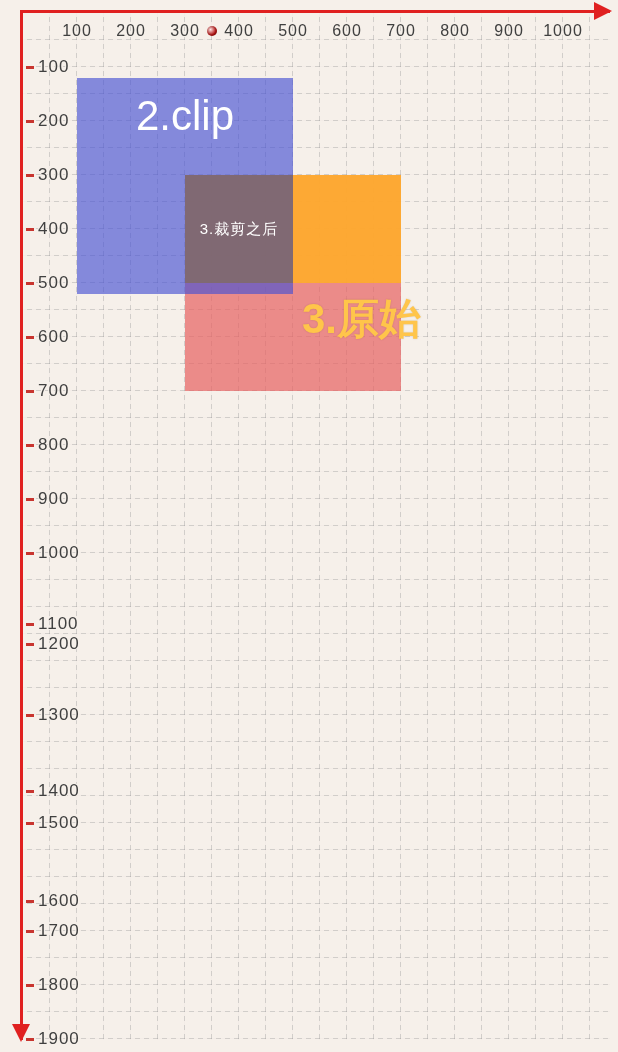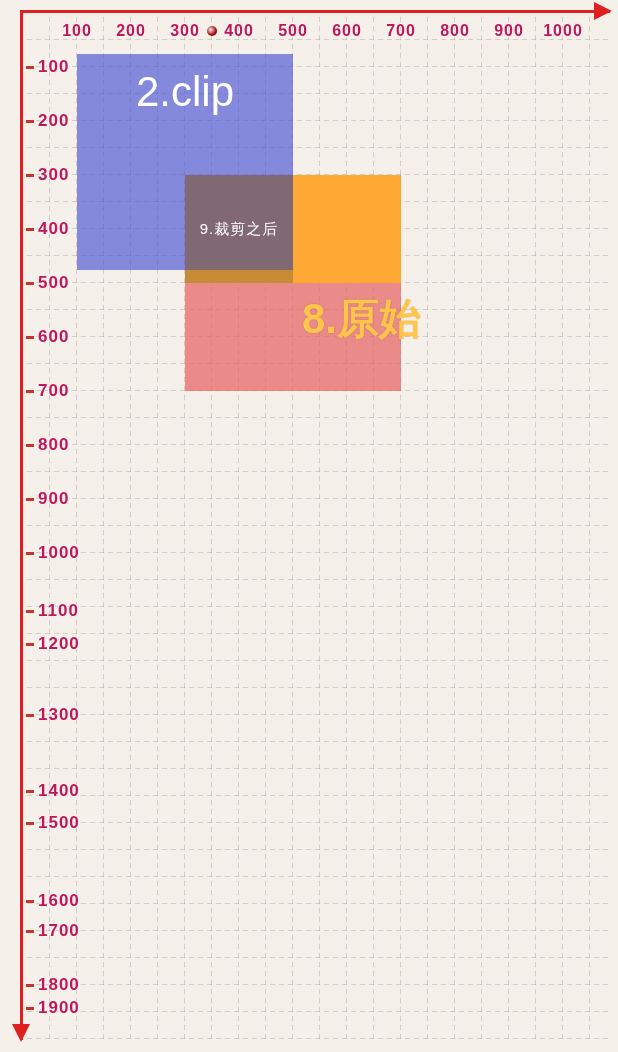--- a/index.html
+++ b/index.html
@@ -85,22 +85,22 @@
       repeating-linear-gradient(to right,
         #f6f0ea 0, #f6f0ea 4px,
         transparent 4px, transparent 9px);
     mix-blend-mode: lighten;
     opacity: .9;
   }
 
   
   .tick-x, .tick-y {
     position: absolute;
-    color: #be185d;
-    font-weight: 700;
+    color: #404040;
+    font-weight: 400;
     text-shadow:
       0 0 2px #f6f0ea,
       1px 0 0 #f6f0ea, -1px 0 0 #f6f0ea,
       0 1px 0 #f6f0ea, 0 -1px 0 #f6f0ea;
     letter-spacing: 1px;
   }
   .tick-x {
     top: 12px;
     font-size: 16px;
     transform: translateX(-50%);
@@ -213,37 +213,37 @@
       <div class="tick-y" style="top: 57px;"><span class="dash"></span>100</div>
       <div class="tick-y" style="top: 111px;"><span class="dash"></span>200</div>
       <div class="tick-y" style="top: 165px;"><span class="dash"></span>300</div>
       <div class="tick-y" style="top: 219px;"><span class="dash"></span>400</div>
       <div class="tick-y" style="top: 273px;"><span class="dash"></span>500</div>
       <div class="tick-y" style="top: 327px;"><span class="dash"></span>600</div>
       <div class="tick-y" style="top: 381px;"><span class="dash"></span>700</div>
       <div class="tick-y" style="top: 435px;"><span class="dash"></span>800</div>
       <div class="tick-y" style="top: 489px;"><span class="dash"></span>900</div>
       <div class="tick-y" style="top: 543px;"><span class="dash"></span>1000</div>
-      <div class="tick-y" style="top: 601px;"><span class="dash"></span>1100</div>
+      <div class="tick-y" style="top: 614px;"><span class="dash"></span>1100</div>
       <div class="tick-y" style="top: 634px;"><span class="dash"></span>1200</div>
       <div class="tick-y" style="top: 705px; text-align: center;"><span class="dash"></span>1300</div>
       <div class="tick-y" style="top: 781px;"><span class="dash"></span>1400</div>
       <div class="tick-y" style="top: 813px;"><span class="dash"></span>1500</div>
       <div class="tick-y" style="top: 891px;"><span class="dash"></span>1600</div>
       <div class="tick-y" style="top: 921px;"><span class="dash"></span>1700</div>
       <div class="tick-y" style="top: 975px;"><span class="dash"></span>1800</div>
-      <div class="tick-y" style="top: 998px;"><span class="dash"></span>1900</div>
+      <div class="tick-y" style="top: 1029px;"><span class="dash"></span>1900</div>
     </div>
 
   <div id="origin-dot" class="origin-dot" style="left: 192px; top: 21px;"></div>
 
   <div id="rect-original" class="layer rect-orig" style="left: 165px; top: 165px; width: 216px; height: 216px;">
-    <span class="label">8.原始</span>
+    <span class="label">3.原始</span>
   </div>
   <div id="rect-overlap" class="layer rect-overlap" style="left: 165px; top: 165px; width: 216px; height: 108px;"></div>
-  <div id="rect-clip" class="layer rect-clip" style="left: 57px; top: 44px; width: 216px; height: 216px;">
+  <div id="rect-clip" class="layer rect-clip" style="left: 57px; top: 68px; width: 216px; height: 216px;">
     <span class="label">2.clip</span>
   </div>
   <div id="rect-after" class="layer rect-after" style="left: 165px; top: 165px; width: 108px; height: 108px;">
-    <span class="label">9.裁剪之后</span>
+    <span class="label">3.裁剪之后</span>
   </div>
 
 </div>
 
 </body></html>

